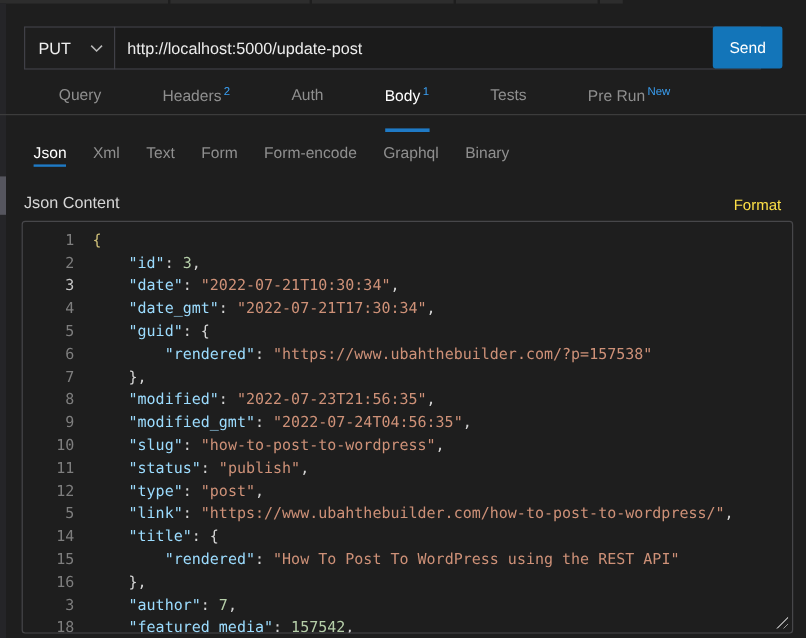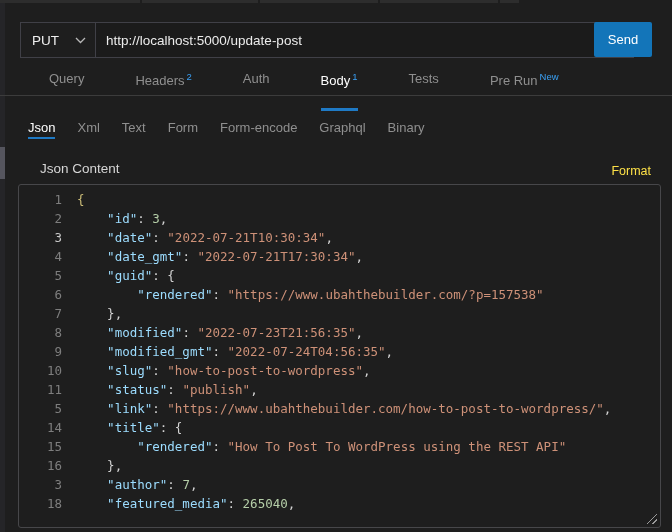--- a/index.html
+++ b/index.html
@@ -33,21 +33,21 @@
   .tab.active{color:#ffffff;border-bottom:3px solid #1f7ac5;padding-bottom:20px;}
   .tab sup,.subtab sup{color:#3aa0f4;font-size:9.5px;margin-left:2px;}
   .divider{position:absolute;left:0;top:95px;width:672px;height:1px;background:#3c3c3c;z-index:1;}
 
   
   .subtabs{position:absolute;left:28px;top:120px;display:flex;z-index:2;}
   .subtab{margin-right:22px;color:#8f8f8f;font-size:13px;padding-bottom:4px;cursor:pointer;white-space:nowrap;}
   .subtab.active{color:#ffffff;border-bottom:2px solid #1f7ac5;padding-bottom:2px;}
 
   
-  .json-label{position:absolute;left:40px;top:161px;font-size:13.5px;color:#d6d6d6;}
+  .json-label{position:absolute;left:20px;top:161px;font-size:13.5px;color:#d6d6d6;}
   .format{position:absolute;right:21px;top:164px;font-size:12.5px;color:#fde047;cursor:pointer;}
 
   
   .editor{position:absolute;left:18px;top:184px;width:643px;height:344px;box-sizing:border-box;
     border:1px solid #47474a;border-radius:3px;background:#1e1e1e;overflow:hidden;}
   #code{padding-top:5px;}
   .code-line{display:flex;height:19px;line-height:19px;
     font-family:"DejaVu Sans Mono",monospace;font-size:12.5px;}
   .ln{width:43px;text-align:right;color:#7e7e7e;flex:none;}
   .ln.active{color:#c8c8c8;}
@@ -149,20 +149,24 @@
         </div>
         <div class="code-line">
           <span class="ln">10</span>
           <span class="code-text"><span class="t-p">    </span><span class="t-k">"slug"</span><span class="t-p">: </span><span class="t-s">"how-to-post-to-wordpress"</span><span class="t-p">,</span></span>
         </div>
         <div class="code-line">
           <span class="ln">11</span>
           <span class="code-text"><span class="t-p">    </span><span class="t-k">"status"</span><span class="t-p">: </span><span class="t-s">"publish"</span><span class="t-p">,</span></span>
         </div>
         <div class="code-line">
+          <span class="ln">12</span>
+          <span class="code-text"><span class="t-p">    </span><span class="t-k">"type"</span><span class="t-p">: </span><span class="t-s">"post"</span><span class="t-p">,</span></span>
+        </div>
+        <div class="code-line">
           <span class="ln">5</span>
           <span class="code-text"><span class="t-p">    </span><span class="t-k">"link"</span><span class="t-p">: </span><span class="t-s">"https://www.ubahthebuilder.com/how-to-post-to-wordpress/"</span><span class="t-p">,</span></span>
         </div>
         <div class="code-line">
           <span class="ln">14</span>
           <span class="code-text"><span class="t-p">    </span><span class="t-k">"title"</span><span class="t-p">: {</span></span>
         </div>
         <div class="code-line">
           <span class="ln">15</span>
           <span class="code-text"><span class="t-p">        </span><span class="t-k">"rendered"</span><span class="t-p">: </span><span class="t-s">"How To Post To WordPress using the REST API"</span></span>
@@ -170,19 +174,19 @@
         <div class="code-line">
           <span class="ln">16</span>
           <span class="code-text"><span class="t-p">    },</span></span>
         </div>
         <div class="code-line">
           <span class="ln">3</span>
           <span class="code-text"><span class="t-p">    </span><span class="t-k">"author"</span><span class="t-p">: </span><span class="t-n">7</span><span class="t-p">,</span></span>
         </div>
         <div class="code-line">
           <span class="ln">18</span>
-          <span class="code-text"><span class="t-p">    </span><span class="t-k">"featured_media"</span><span class="t-p">: </span><span class="t-n">265040</span><span class="t-p">,</span></span>
+          <span class="code-text"><span class="t-p">    </span><span class="t-k">"featured_media"</span><span class="t-p">: </span><span class="t-n">157542</span><span class="t-p">,</span></span>
         </div>
       </div>
     <div class="resize-handle"></div>
   </div>
 
 </div>
 
 </body></html>

